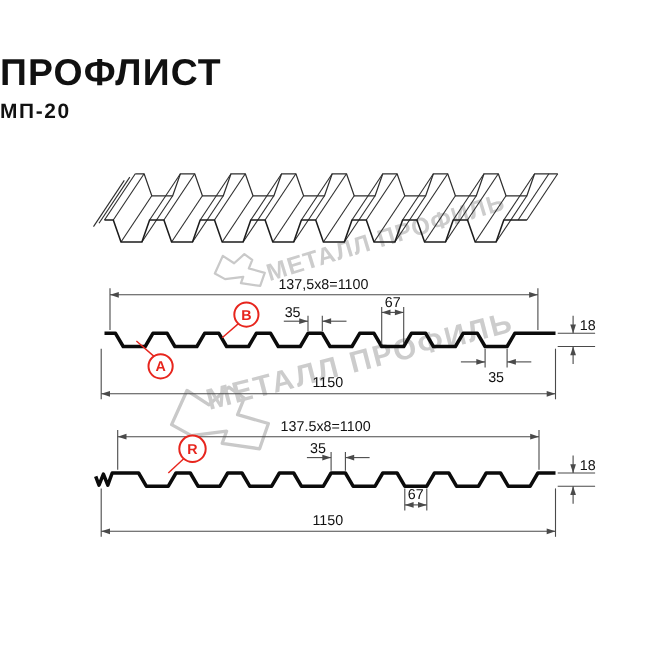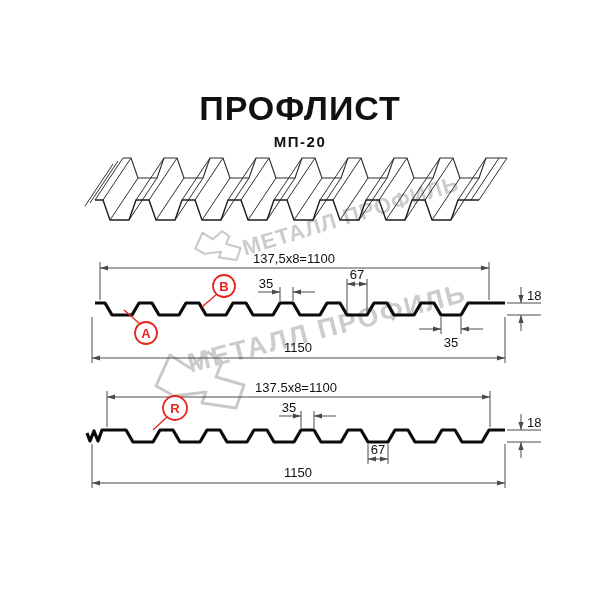--- a/index.html
+++ b/index.html
@@ -1,20 +1,20 @@
 <!DOCTYPE html>
 <html><head>
 <meta charset="utf-8">
 <style>
   html,body{margin:0;padding:0;background:#ffffff;}
   body{width:600px;height:600px;overflow:hidden;font-family:"Liberation Sans",sans-serif;}
   .page{position:relative;width:600px;height:600px;background:#fff;}
-  .centered{position:absolute;left:0;width:100%;text-align:center;color:#111;margin-top:42px;}
+  .centered{position:absolute;left:0;width:100%;color:#111;}
   .title{top:47px;font-size:34px;font-weight:800;letter-spacing:1px;}
-  .subtitle{top:91px;font-size:15px;font-weight:600;letter-spacing:1.5px;}
+  .subtitle{top:91px;font-size:19px;font-weight:600;letter-spacing:1.5px;}
   .footer{top:531px;font-size:19px;font-weight:600;letter-spacing:.5px;}
   .wm{position:absolute;z-index:1;}
   .wm-text{position:absolute;z-index:1;color:#cccccc;font-weight:700;white-space:nowrap;}
   #wm1-text{left:243px;top:236px;font-size:22px;letter-spacing:1px;transform:rotate(-17deg);transform-origin:0 50%;}
   #wm2-text{left:188px;top:349px;font-size:27px;letter-spacing:2px;transform:rotate(-14.5deg);transform-origin:0 50%;}
   svg.canvas{position:absolute;left:0;top:0;z-index:2;}
   .txt-layer{z-index:3;}
 </style>
 </head>
 <body>

